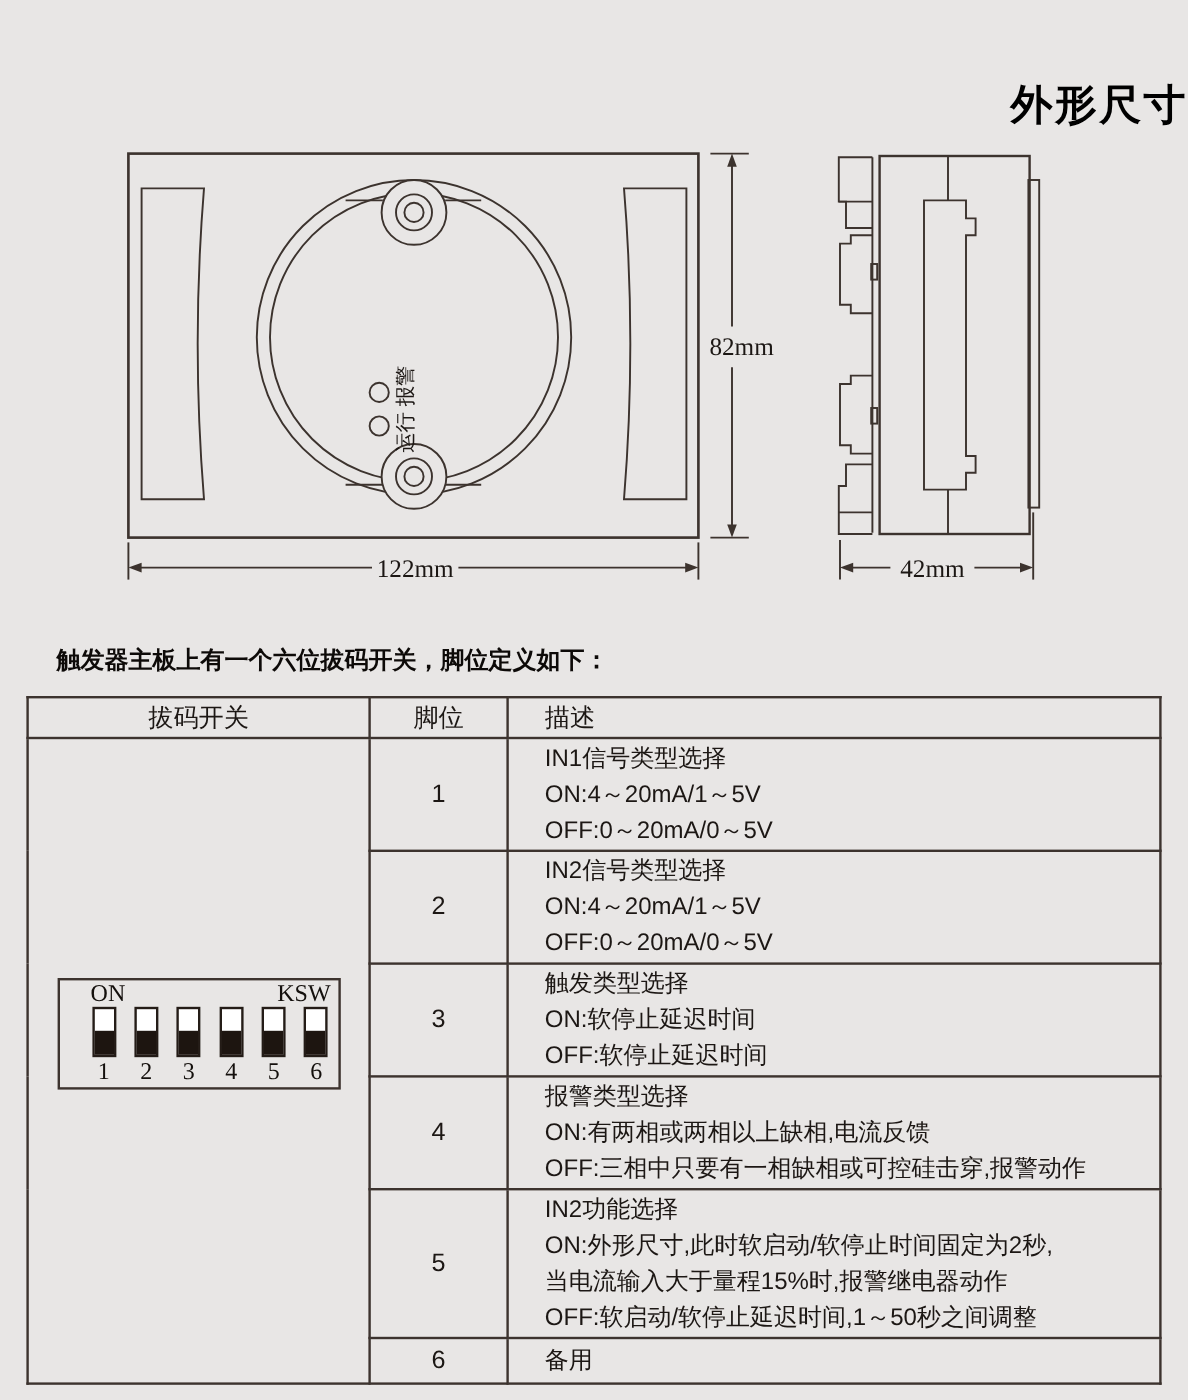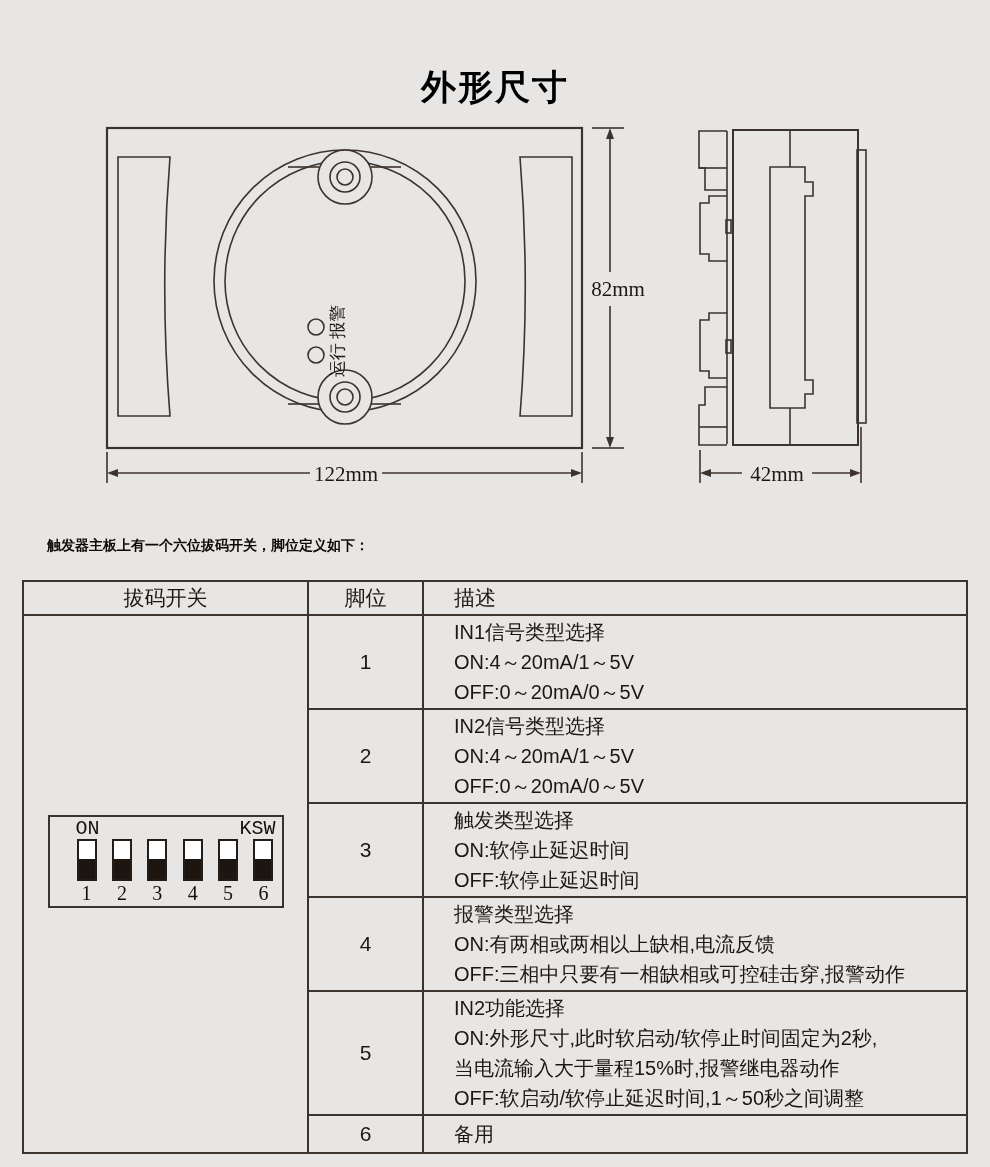--- a/index.html
+++ b/index.html
@@ -7,37 +7,37 @@
   body {
     width:990px; height:1167px;
     font-family:"Liberation Sans", sans-serif;
     color:#1c1714;
     position:relative;
   }
   .page { position:relative; width:990px; height:1167px; overflow:hidden; }
 
   .title {
     position:absolute; top:64px; left:0; width:100%;
-    text-align:center; font-size:35px; font-weight:bold;
+    text-align:right; font-size:35px; font-weight:bold;
     letter-spacing:2px; color:#000;
   }
 
   svg.drawing { position:absolute; top:0; left:0; }
   svg.drawing text {
     font-family:"Liberation Serif", serif;
     font-size:21px; fill:#1c1714; stroke:none;
   }
   svg.drawing text.led-text {
     font-family:"Liberation Sans", sans-serif;
     font-size:17px;
   }
 
   .intro {
     position:absolute; top:537px; left:47px;
-    font-size:14px; font-weight:bold; color:#0d0a08;
+    font-size:20px; font-weight:bold; color:#0d0a08;
   }
 
   table.pin-table {
     position:absolute; top:580px; left:22px; width:946px;
     border-collapse:collapse; table-layout:fixed;
   }
   .pin-table th, .pin-table td { border:2px solid #3c332e; }
   th.h-switch { width:285px; }
   th.h-pin { width:115px; }
   .pin-table thead tr { height:34px; }
@@ -59,21 +59,21 @@
   .dip-box {
     width:236px; height:93px;
     border:2px solid #3c332e;
     margin:0 auto; position:relative;
     transform:translateY(-23px);
     background:transparent;
   }
   .dip-labels {
     display:flex; justify-content:space-between;
     padding:2px 6px 0 26px;
-    font-family:Liberation Mono, monospace;
+    font-family:Liberation Serif, serif;
     font-size:20px; line-height:19px; color:#14100d;
   }
   .dip-switches {
     display:flex; justify-content:space-between;
     padding:0 5px 0 24px; margin-top:1px;
   }
   .dip-unit { display:flex; flex-direction:column; align-items:center; width:26px; }
   .lever {
     width:20px; height:42px;
     border:2px solid #241c17; background:#ffffff;

